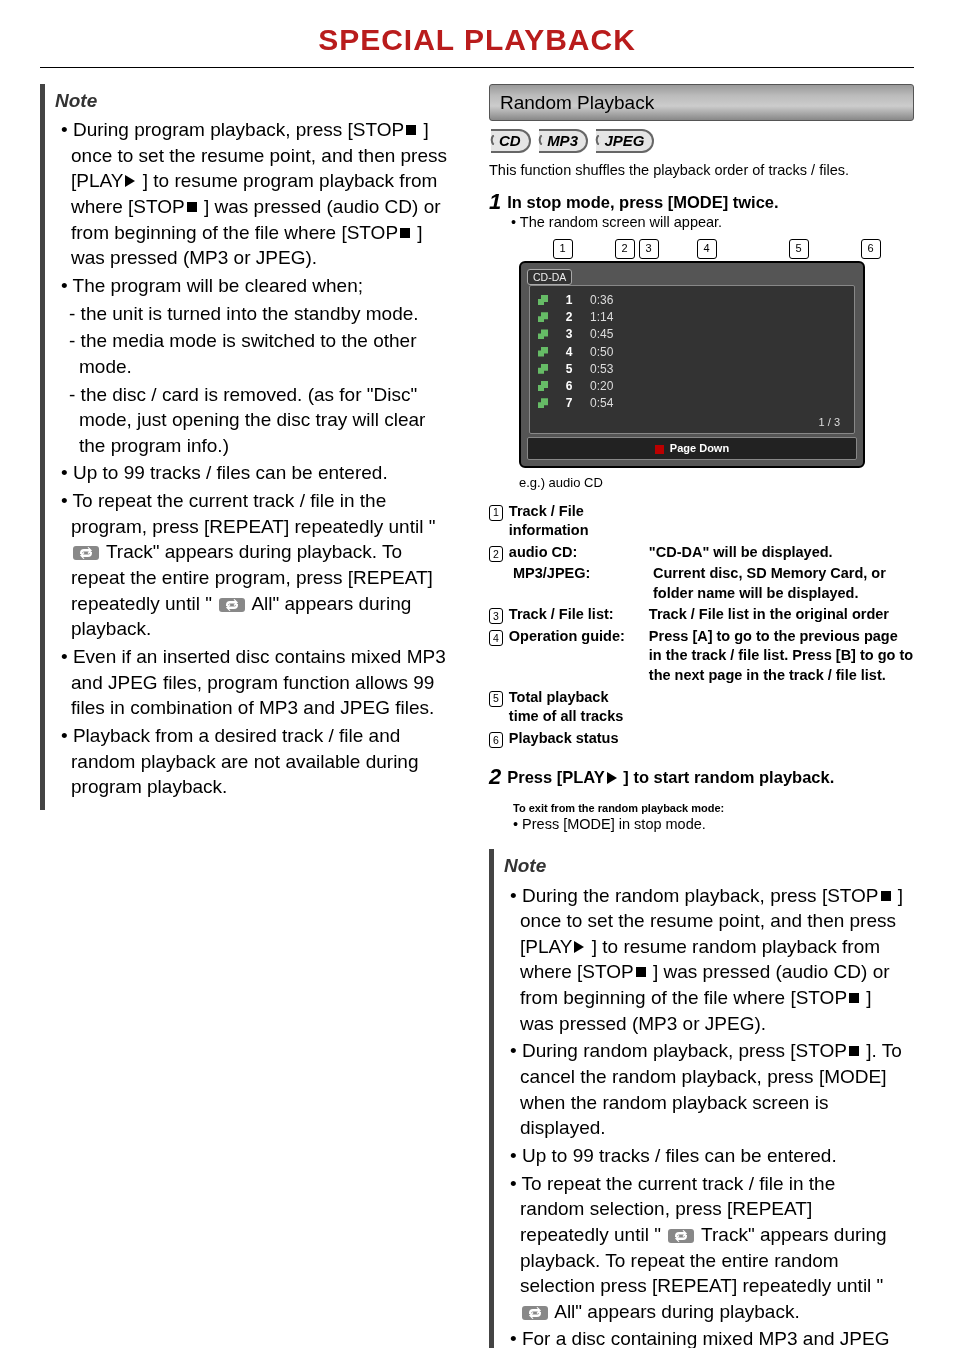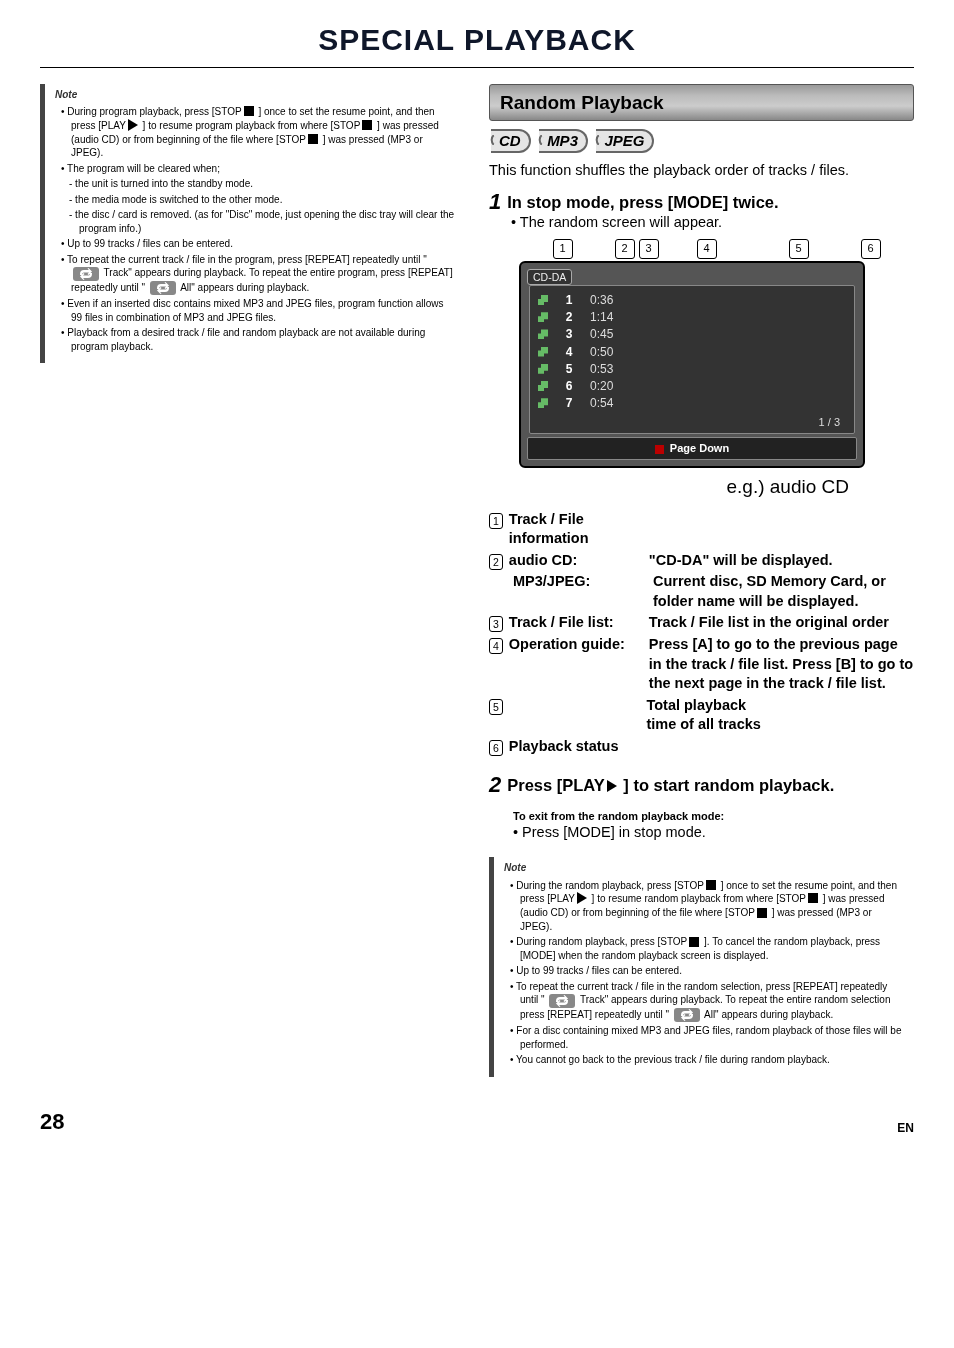--- a/index.html
+++ b/index.html
@@ -8,53 +8,53 @@
     margin: 0;
     padding: 20px 40px 10px 40px;
     width: 874px;
     color: #000;
     line-height: 1.35;
   }
   .main-header {
     text-align: center;
     font-size: 30px;
     font-weight: bold;
-    color: #0f172a;
+    color: #b91c1c;
     letter-spacing: 1px;
     margin-bottom: 6px;
   }
   .hrule { border-top: 1px solid #000; margin: 2px 0 16px 0; }
 
   .columns { display: flex; gap: 24px; }
   .col { flex: 1; min-width: 0; }
 
   .note-box {
     border-left: 5px solid #444;
     padding: 4px 10px 8px 10px;
     margin-bottom: 16px;
-    font-size: 10px;
+    font-size: 19px;
   }
   .note-title {
     font-weight: bold;
     font-style: italic;
     color: #333;
   }
   .note-box ul, .legend ul { margin: 4px 0 0 0; padding: 0; list-style: none; }
   .note-box li { margin-left: 6px; text-indent: -10px; padding-left: 10px; margin-bottom: 2px; }
   .note-box li::before { content: "• "; }
   .note-box .sub { margin-left: 14px; text-indent: -10px; padding-left: 10px; }
   .note-box .sub::before { content: "- "; }
 
   .section-header {
     background: linear-gradient(#999, #bbb 30%, #ccc 60%, #888);
     border: 1px solid #555;
     border-radius: 3px;
     padding: 5px 10px;
     font-size: 19px;
-    font-weight: bold;
+    font-weight: normal;
     margin-bottom: 8px;
   }
   .media-chips { margin: 4px 0 8px 2px; }
   .chip {
     display:inline-block;
     border: 2px solid #666;
     border-left: none;
     border-radius: 0 14px 14px 0;
     padding: 0 8px 0 6px;
     font-weight: bold;
@@ -100,21 +100,21 @@
   .stop-icon-sm::after { content:""; position:absolute; inset:3px; background:#fff; }
   .trackbox { background:#333; border:1px solid #888; border-radius:2px; margin:0 2px; padding: 3px 4px; }
   .tracklist { display:flex; flex-direction:column; gap:1px; margin-top:3px; }
   .trackrow { display:flex; gap:14px; align-items:center; padding-left:4px; }
   .noteicon { width:10px; height:10px; background:#6b6; display:inline-block; clip-path: polygon(30% 0, 100% 0, 100% 70%, 60% 70%, 60% 100%, 0 100%, 0 40%, 30% 40%); }
   .trackrow span.n { color:#fff; font-weight:bold; width:14px; text-align:center; }
   .trackrow span.t { color:#ddd; }
   .pager { text-align:right; color:#ddd; padding: 4px 10px 0 0; font-size:11px; }
   .pagedown { background:#222; text-align:center; color:#fff; font-weight:bold; font-size:11px; border:1px solid #888; border-radius:2px; padding:3px; margin-top:3px; }
   .pagedown .redbox { display:inline-block; width:9px; height:9px; background:#b00; margin-right:6px; vertical-align:middle; }
-  .caption { text-align:right; font-size:19px; margin: 6px 0 10px 30px; width: 330px; }
+  .caption { text-align:left; font-size:13px; margin: 6px 0 10px 30px; width: 330px; }
   .legend { font-size:14.5px; }
   .legend-row { display:flex; align-items:flex-start; gap:6px; margin-bottom:2px; }
   .legend-num { border:1.2px solid #000; border-radius:3px; font-size:10.5px; padding:0 3px; margin-top:3px; height:14px; display:flex;align-items:center; }
   .legend-kv { display:flex; gap:10px; }
   .legend-kv .k { font-weight:bold; width:130px; }
   .legend-kv .v { flex:1; font-weight:bold; }
 
   .sub-head { font-weight:bold; margin: 12px 0 0 24px; font-size:11px; }
   .sub-head-plain { margin-left:24px; font-size:14.5px; }
 
@@ -266,21 +266,21 @@
         </div>
         <div class="legend-row">
           <span class="legend-num">4</span>
           <div class="legend-kv" style="flex: 1 1 0%;">
             <div class="k">Operation guide:</div>
             <div class="v">Press [A] to go to the previous page in the track / file list. Press [B] to go to the next page in the track / file list.</div>
           </div>
         </div>
         <div class="legend-row">
           <span class="legend-num">5</span>
-          <div class="legend-kv" style="flex: 1 1 0%; justify-content: center;">
+          <div class="legend-kv" style="flex: 1 1 0%;">
             <div class="k">Total playback time of all tracks</div>
           </div>
         </div>
         <div class="legend-row">
           <span class="legend-num">6</span>
           <div class="legend-kv" style="flex: 1 1 0%;">
             <div class="k">Playback status</div>
           </div>
         </div>
       </div>

